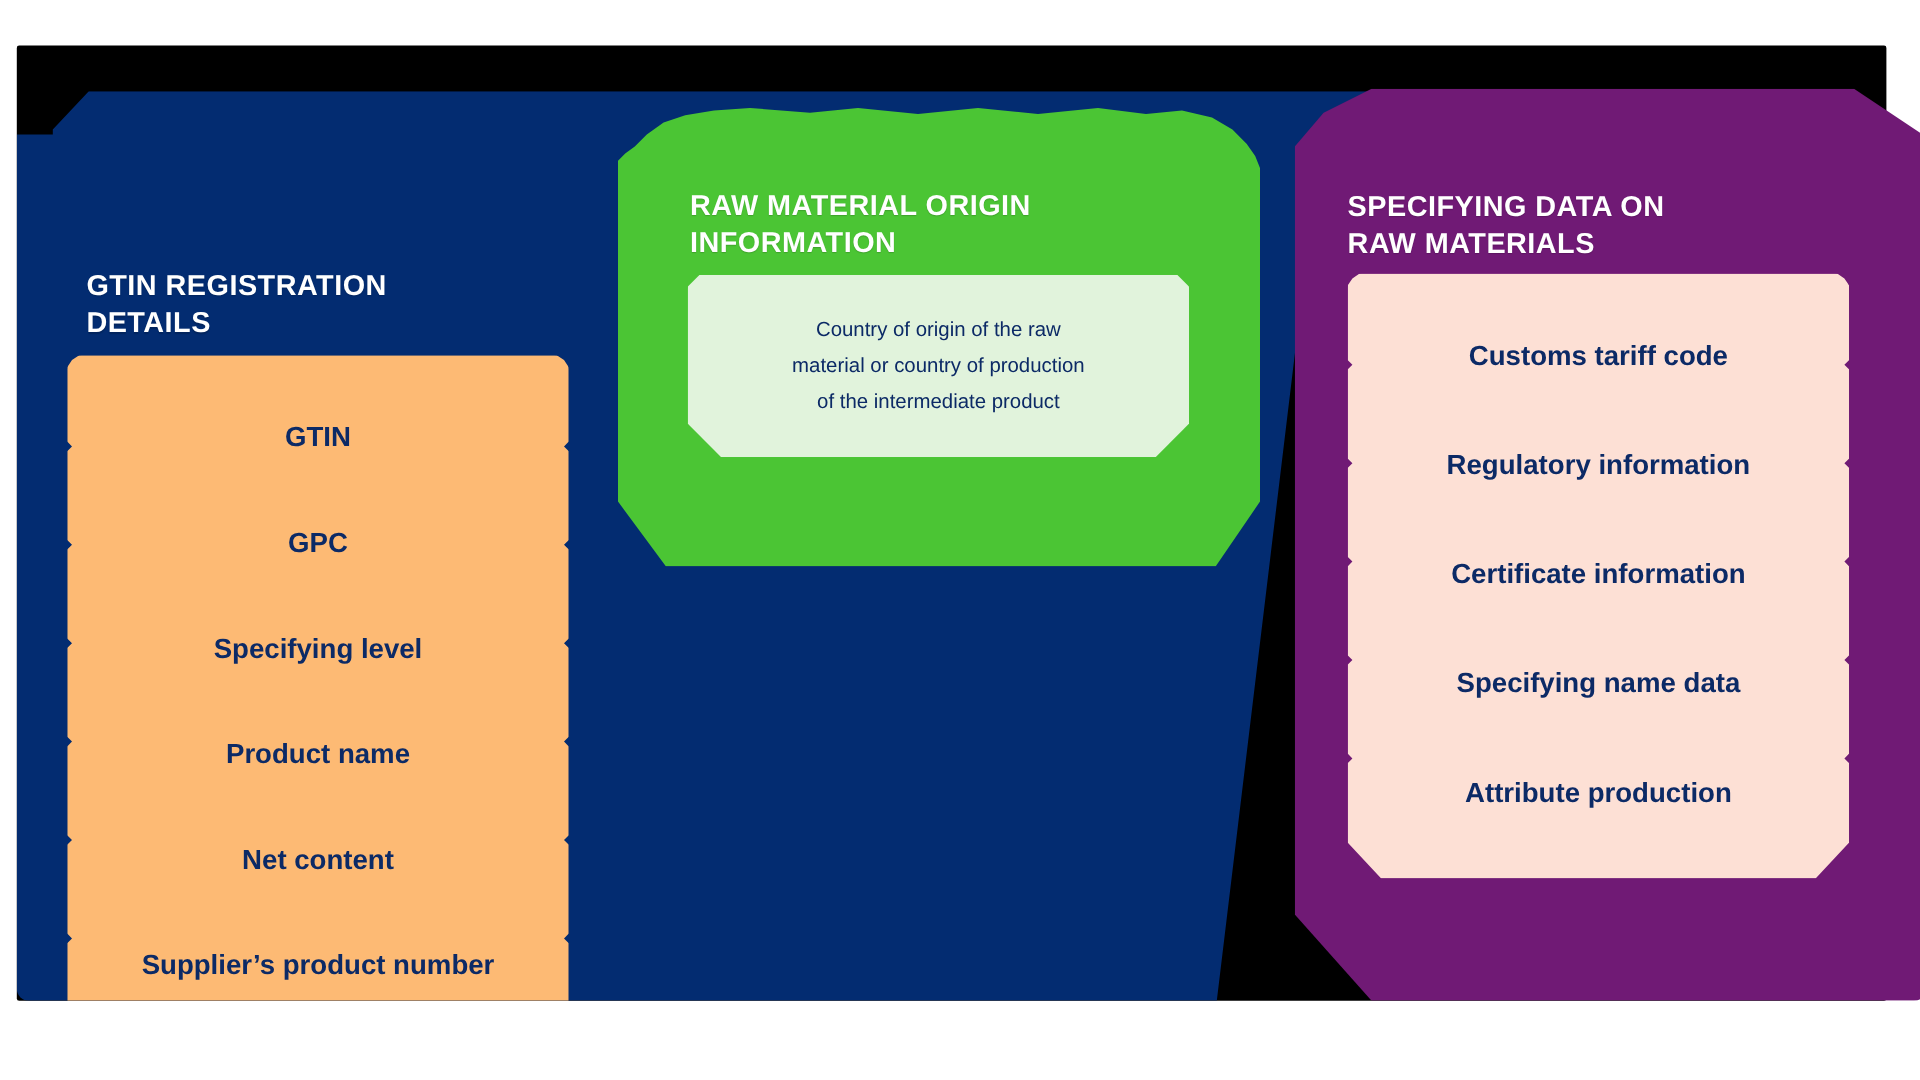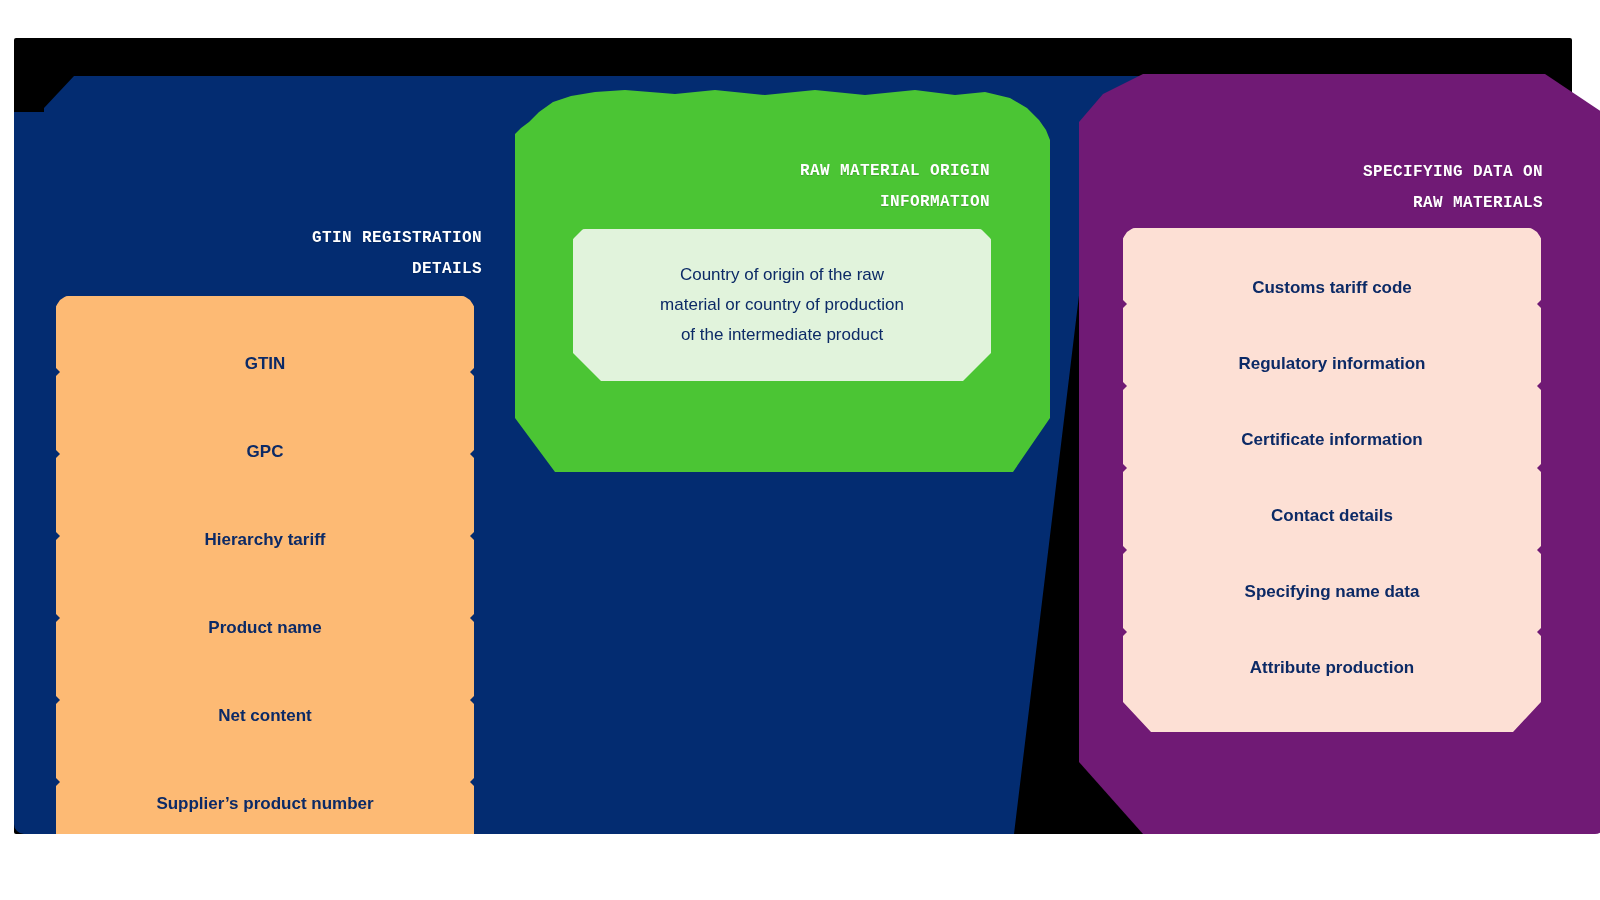--- a/index.html
+++ b/index.html
@@ -154,29 +154,28 @@
         512px 12px,
         572px 52px,
         572px 772px,
         110px 772px,
         46px 700px);
   }
 
   
   .panel-title {
     position: absolute;
-    text-align: right;
+    text-align: left;
     color: #ffffff;
     font-weight: 700;
-    font-size: 16px;
+    font-size: 24px;
     letter-spacing: 0.4px;
     line-height: 31px;
     white-space: pre-line;
     text-shadow: 0 1px 1px rgba(0,0,0,0.18);
-    font-family: Liberation Mono, monospace;
   }
   .title-blue   { left: 58px;  top: 155px; width: 410px; }
   .title-green  { left: 60px;  top: 68px;  width: 415px; }
   .title-orange { left: 90px;  top: 95px;  width: 420px; }
 
   
   .card {
     position: absolute;
     box-sizing: border-box;
     border-radius: 12px;
@@ -295,21 +294,21 @@
     justify-content: space-around;
     align-items: center;
     box-sizing: border-box;
   }
   .list-blue   { padding: 24px 8px 30px 8px; }
   .list-orange { padding: 22px 8px 26px 8px; }
 
   .item {
     color: #0C2A66;
     font-weight: 700;
-    font-size: 17px;
+    font-size: 23px;
     text-align: center;
     line-height: 22px;
     width: 100%;
   }
 
   .paragraph {
     position: absolute;
     left: 0;
     top: 0;
     width: 100%;
@@ -337,38 +336,37 @@
   <div class="backdrop"></div>
 
   <div class="panel panel-blue">
     <div class="panel-title title-blue">GTIN REGISTRATION
 DETAILS</div>
 
     <div class="card card-lightblue">
       <div class="item-list list-blue">
         <div class="item">GTIN</div>
         <div class="item">GPC</div>
-        <div class="item">Hierarchy tariff</div>
+        <div class="item">Specifying level</div>
         <div class="item">Product name</div>
         <div class="item">Net content</div>
         <div class="item">Supplier’s product number</div>
       </div>
     </div>
   </div>
 
   <div class="panel panel-orange">
     <div class="panel-title title-orange">SPECIFYING DATA ON
 RAW MATERIALS</div>
 
     <div class="card card-lightpink">
       <div class="item-list list-orange">
         <div class="item">Customs tariff code</div>
         <div class="item">Regulatory information</div>
         <div class="item">Certificate information</div>
-        <div class="item">Contact details</div>
         <div class="item">Specifying name data</div>
         <div class="item">Attribute production</div>
       </div>
     </div>
   </div>
 
   <div class="panel panel-green">
     <div class="panel-title title-green">RAW MATERIAL ORIGIN
 INFORMATION</div>
 

